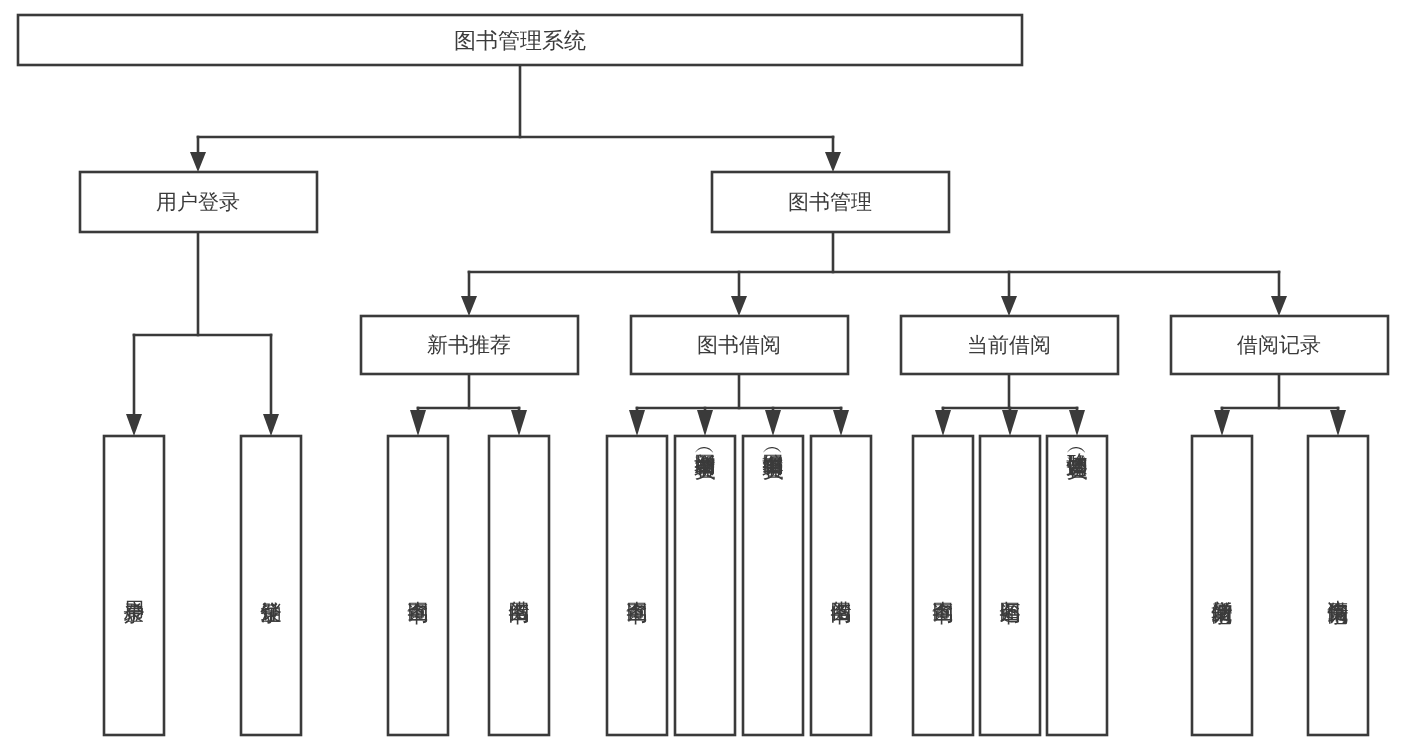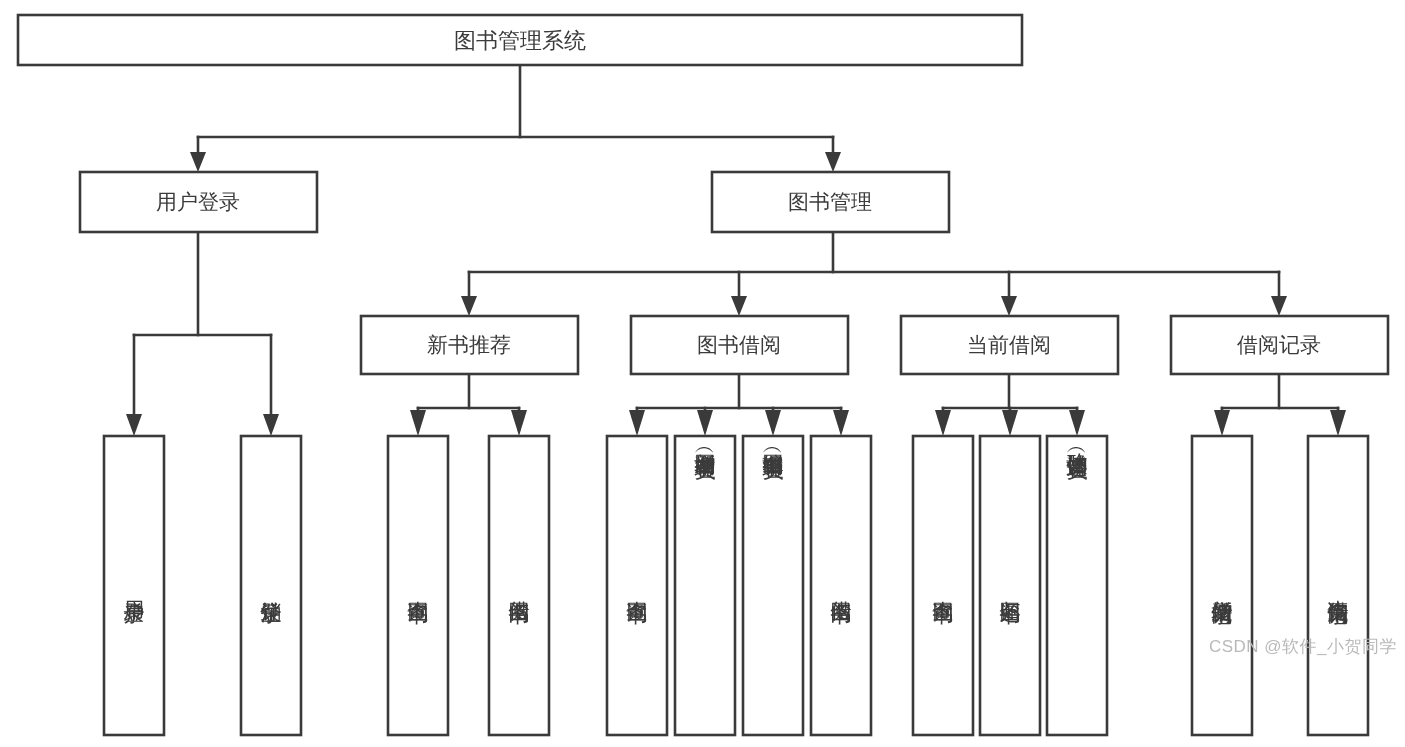--- a/index.html
+++ b/index.html
@@ -230,14 +230,13 @@
     <span class="leaf-label">确认归还（管理员）</span>
   </div>
 
   <div class="leaf-label-wrap" style="left:1192px; top:436px; width:60px; height:299px;">
     <span class="leaf-label">新增借阅记录</span>
   </div>
   <div class="leaf-label-wrap" style="left:1308px; top:436px; width:60px; height:299px;">
     <span class="leaf-label">查询借阅记录</span>
   </div>
 
-  <div class="watermark">CSDN @软件_小贺同学</div>
 </div>
 
 </body></html>

